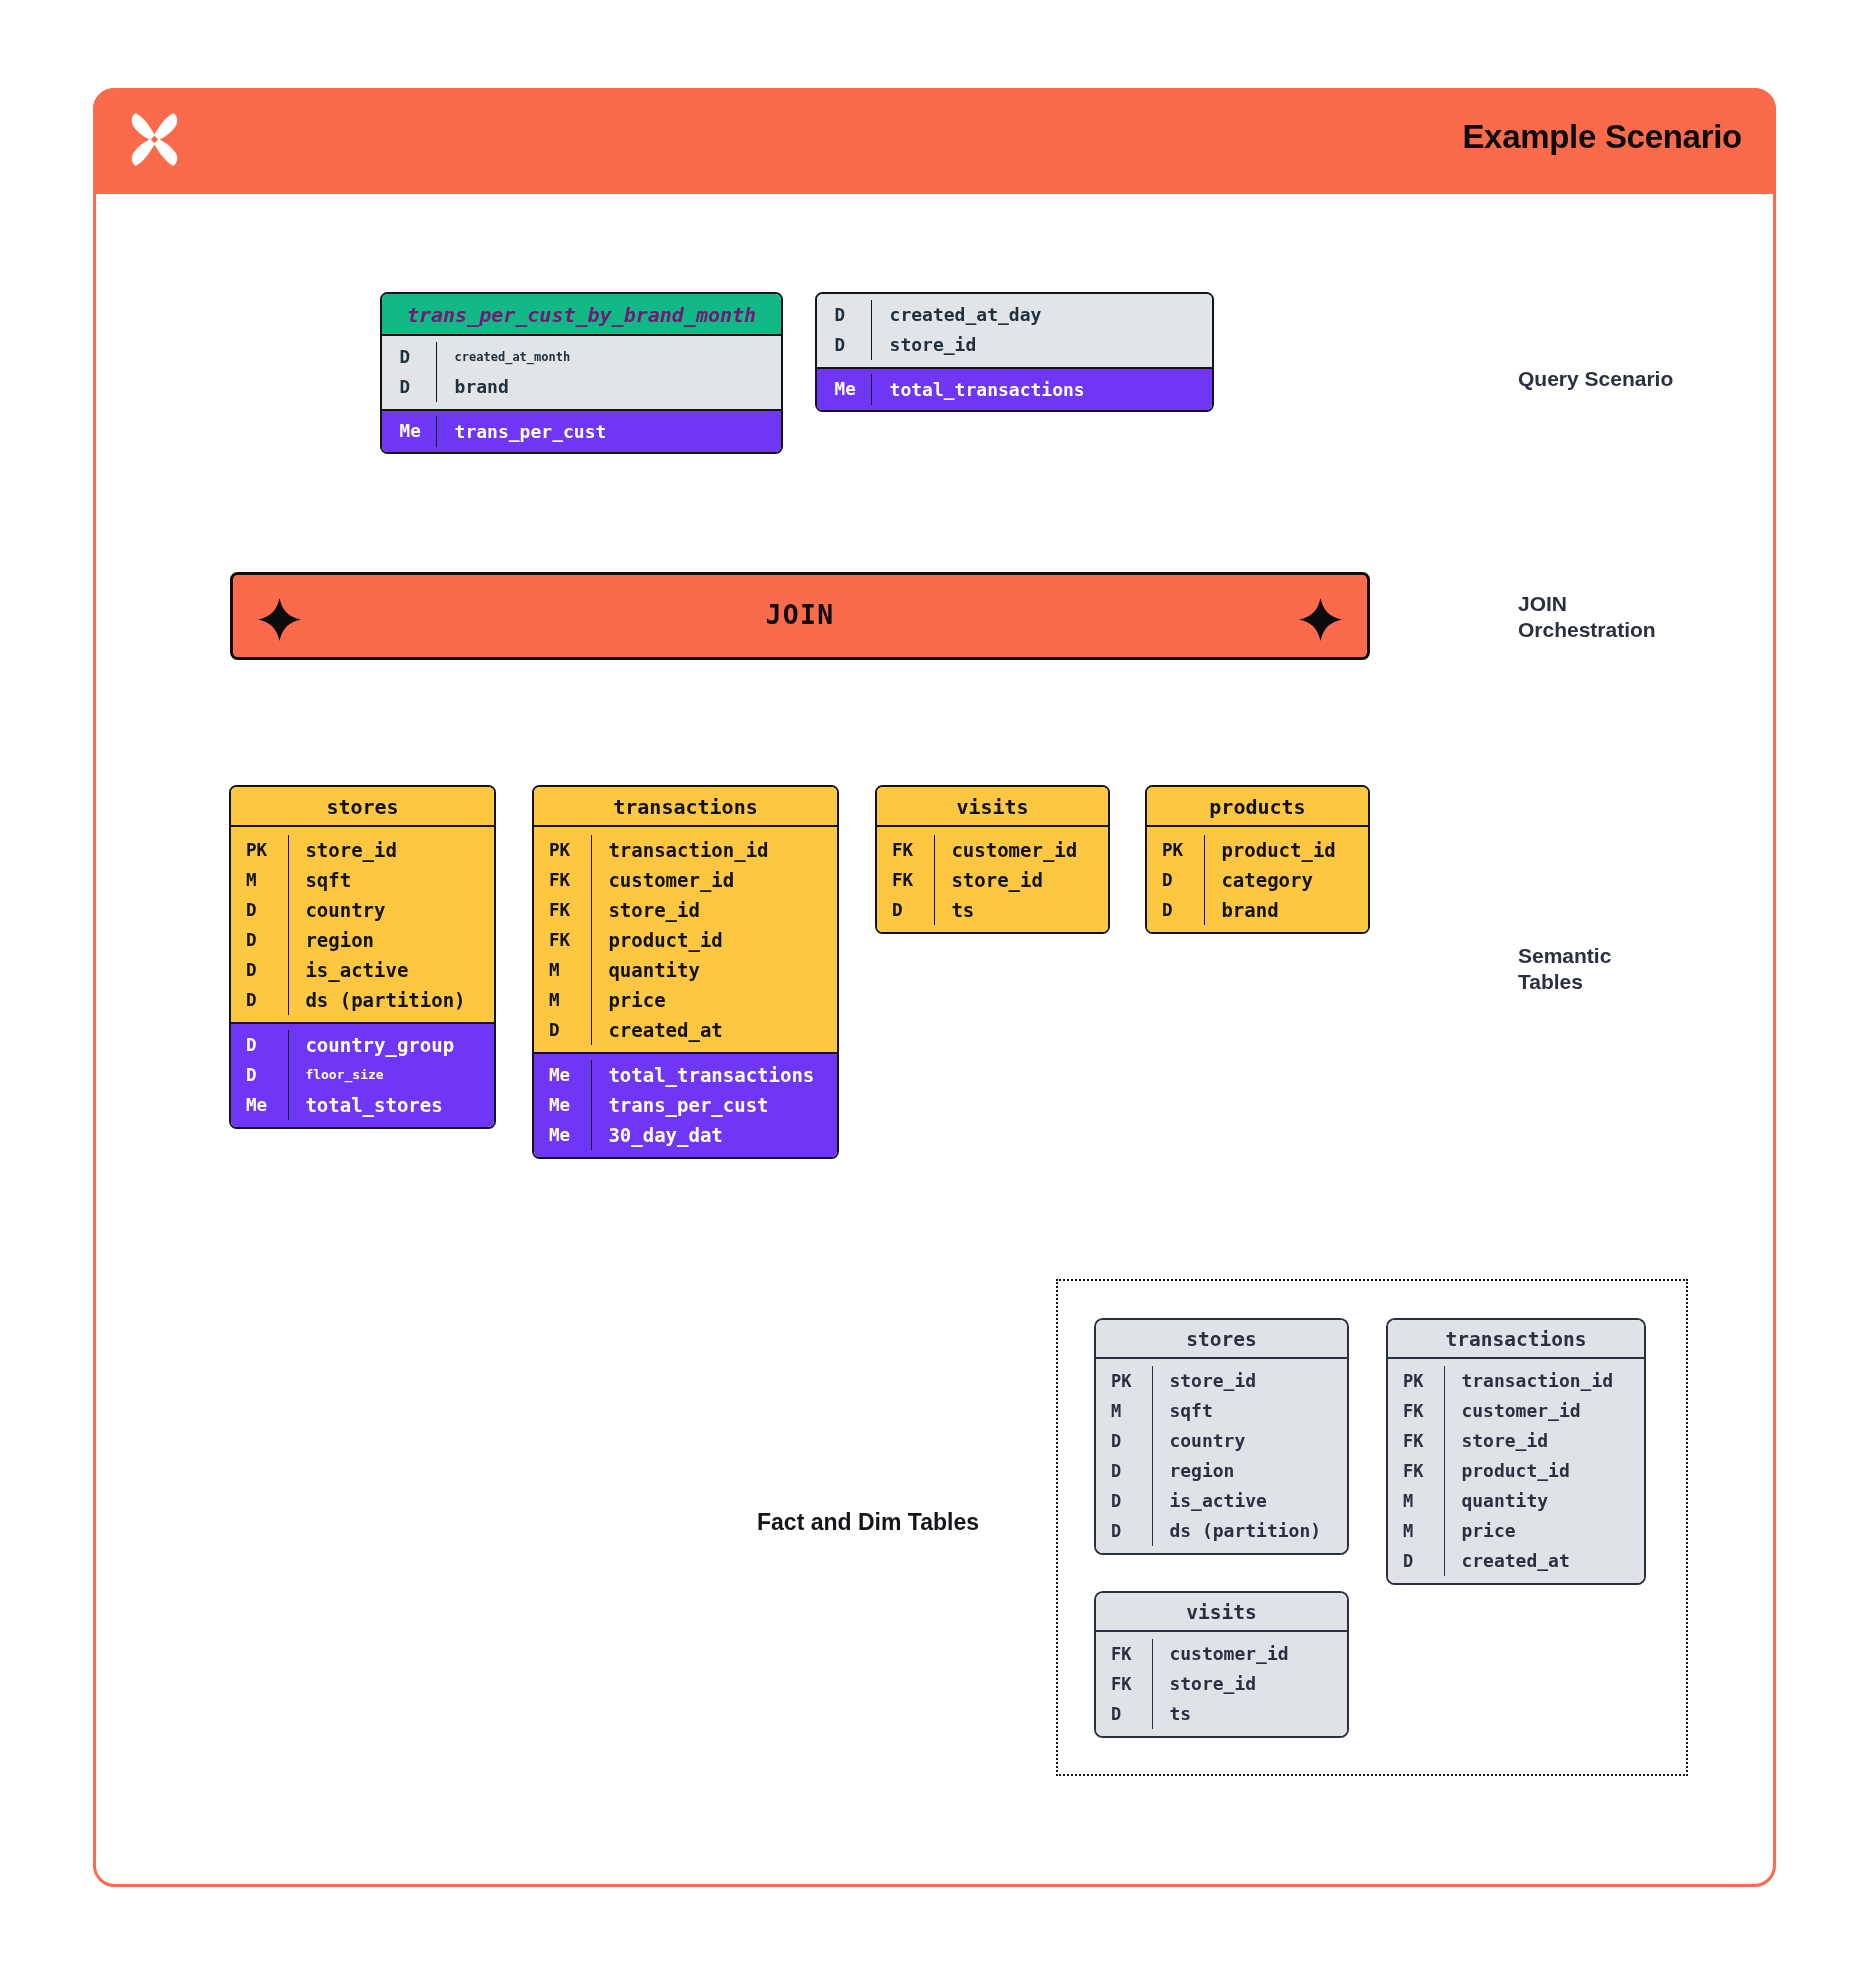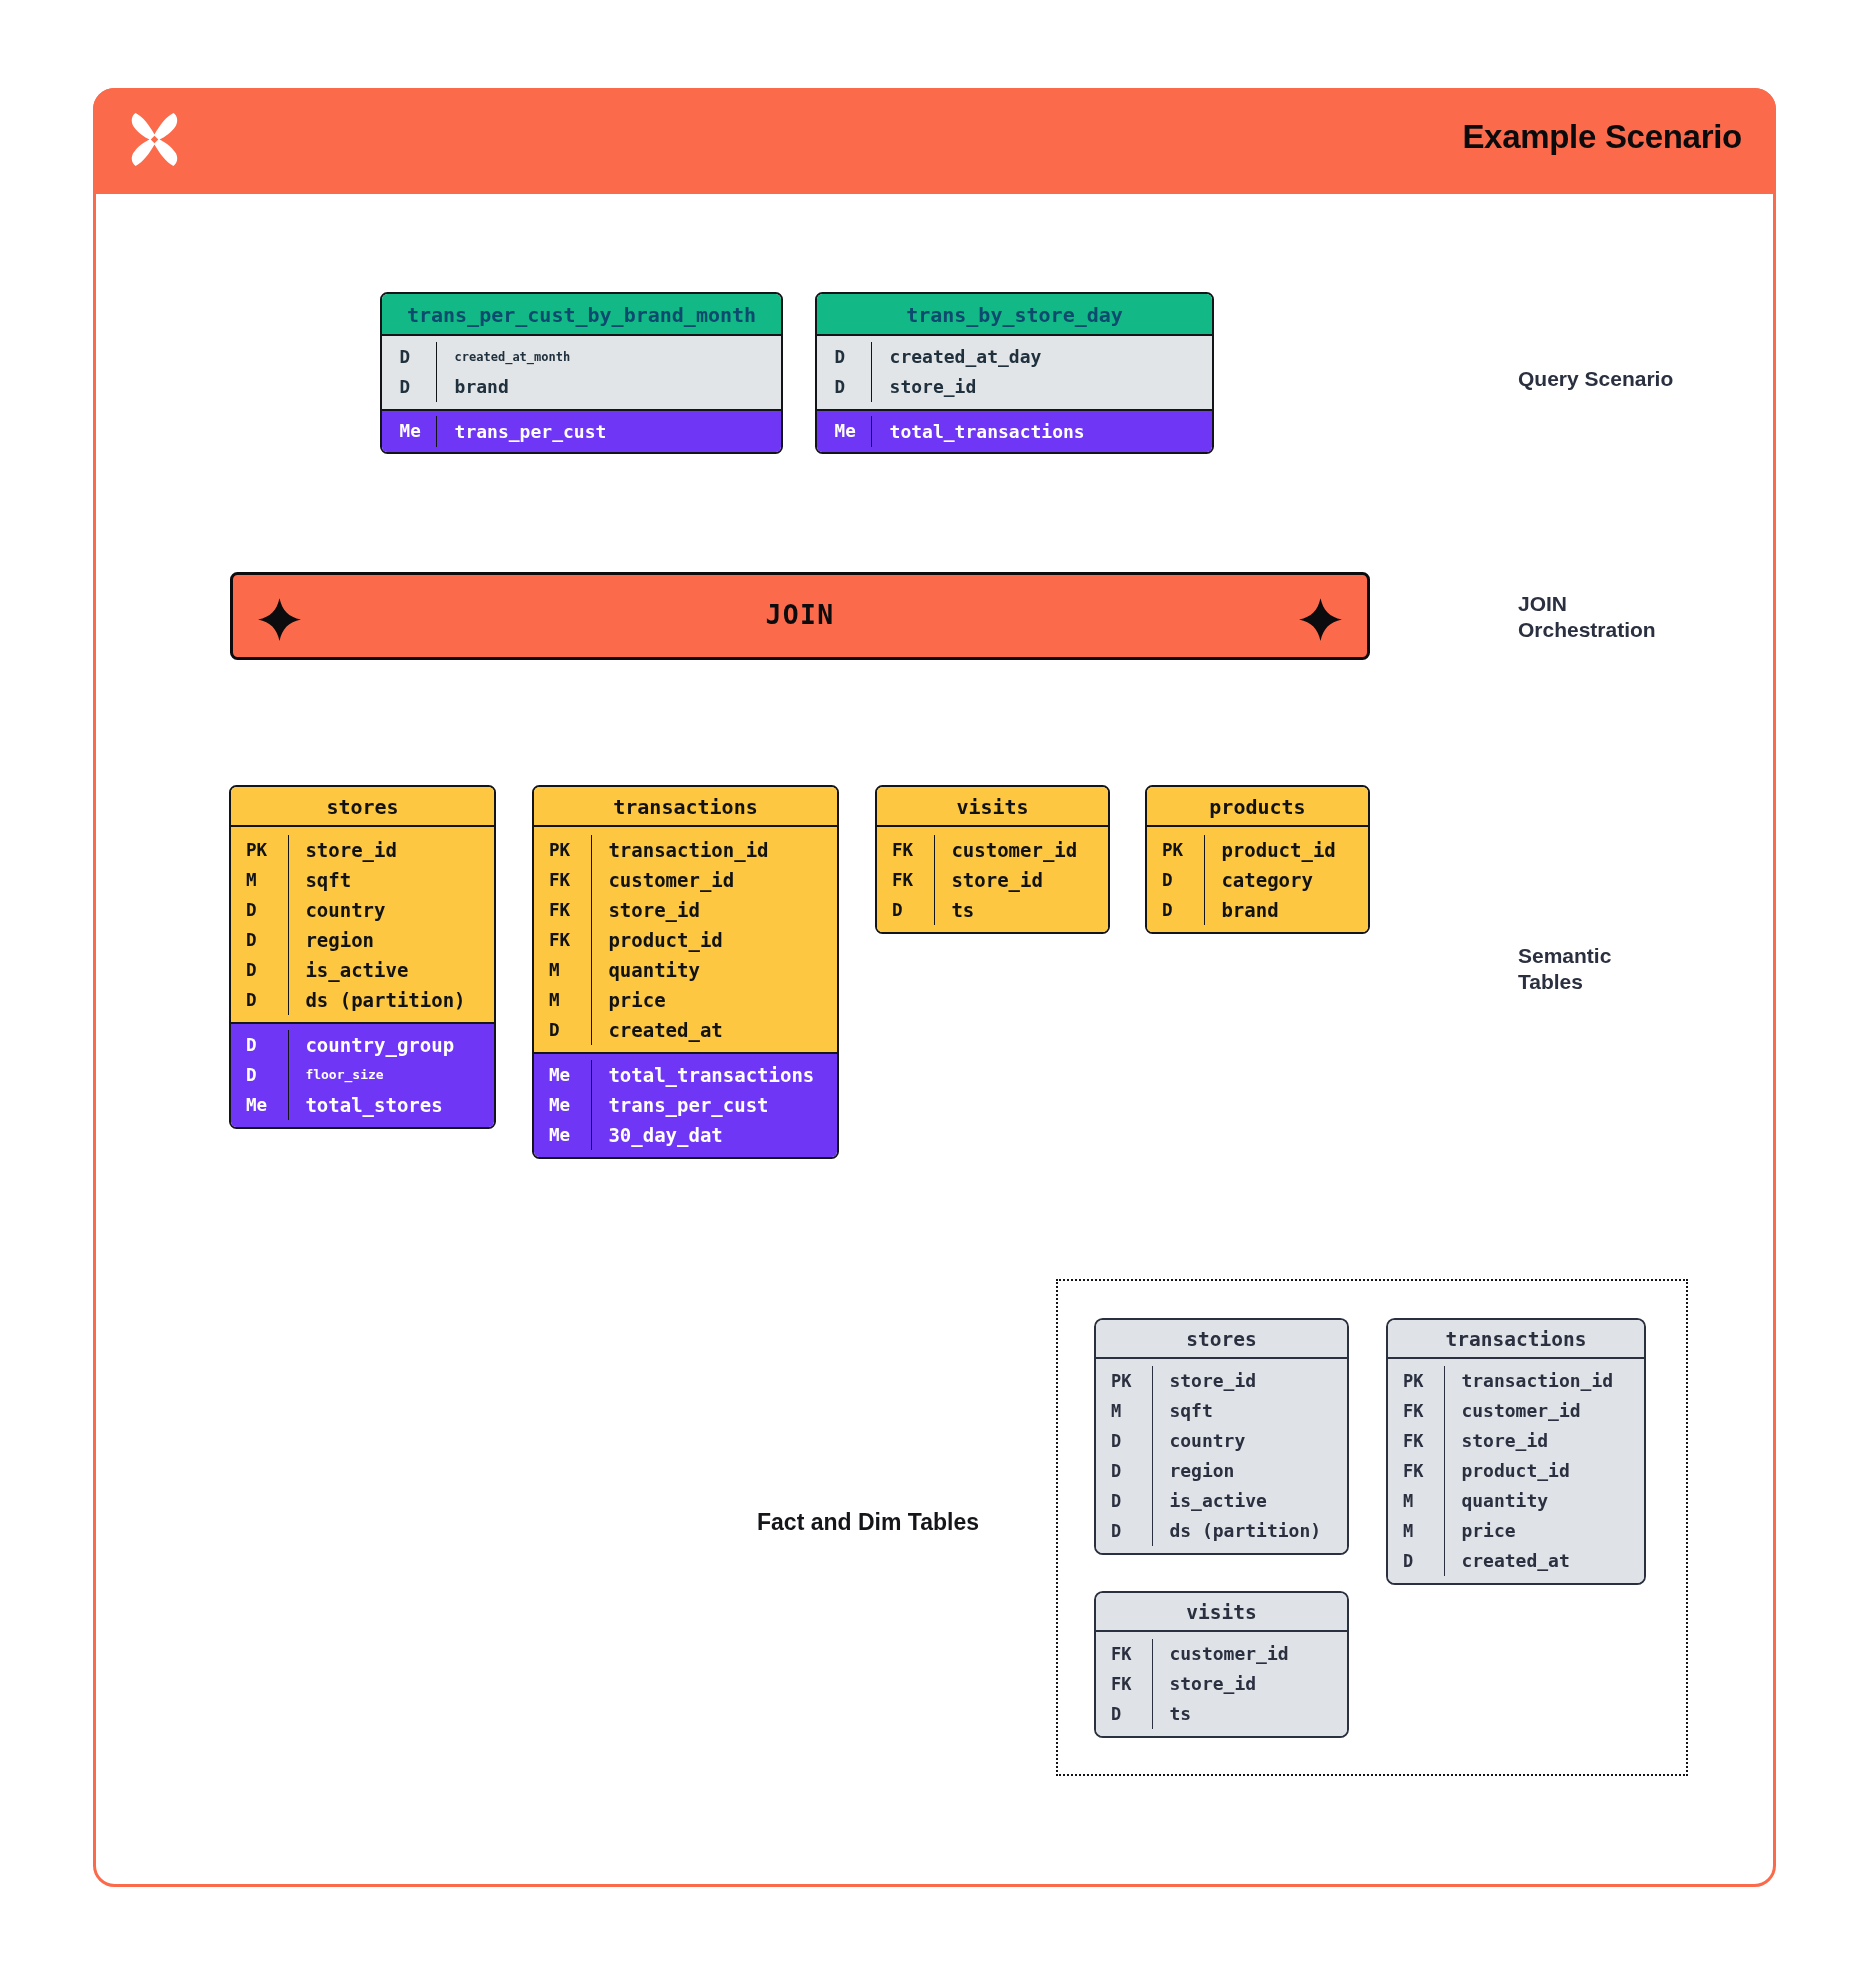--- a/index.html
+++ b/index.html
@@ -89,22 +89,23 @@
     flex: 1 1 auto;
     font-weight: bold;
     box-sizing: border-box;
     white-space: nowrap;
     overflow: hidden;
   }
 
   
   .qtbl .thead {
     background: #12B886;
-    color: #0c4a6e;
+    color: #701a75;
     border-bottom: 2.5px solid #131417;
+    font-style: italic;
   }
   .qtbl .sec-dim { background: #E2E5E8; }
   .qtbl .sec-dim .k, .qtbl .sec-dim .v { color: #20313d; }
   .qtbl .sec-met { background: #6F36F5; border-top: 2.5px solid #131417; }
   .qtbl .sec-met .k, .qtbl .sec-met .v { color: #ffffff; }
   .qtbl .k { border-right: 1.9px solid #131417; }
 
   
   .stbl .thead {
     background: #FDC741;
@@ -290,21 +291,20 @@
     </div>
     <div class="tbody sec-met" style="padding:5px 0;">
       <div class="row" style="height:31px;">
         <span class="k" style="width:55px; font-size:17.6px; padding-left:17.6px; height:31px; line-height:31px;">Me</span>
         <span class="v" style="font-size:18px; padding-left:17.6px; height:31px; line-height:31px;">trans_per_cust</span>
       </div>
     </div>
   </div>
 
   <div class="tbl qtbl" style="left:815px; top:292px; width:399px;">
-    <div class="thead" style="font-size:20px; height:42px; line-height:42px;">trans_by_store_day</div>
     <div class="tbody sec-dim" style="padding:6.3px 0;">
       <div class="row" style="height:30px;">
         <span class="k" style="width:55px; font-size:17.6px; padding-left:17.6px; height:30px; line-height:30px;">D</span>
         <span class="v" style="font-size:18px; padding-left:17.6px; height:30px; line-height:30px;">created_at_day</span>
       </div>
       <div class="row" style="height:30px;">
         <span class="k" style="width:55px; font-size:17.6px; padding-left:17.6px; height:30px; line-height:30px;">D</span>
         <span class="v" style="font-size:18px; padding-left:17.6px; height:30px; line-height:30px;">store_id</span>
       </div>
     </div>

